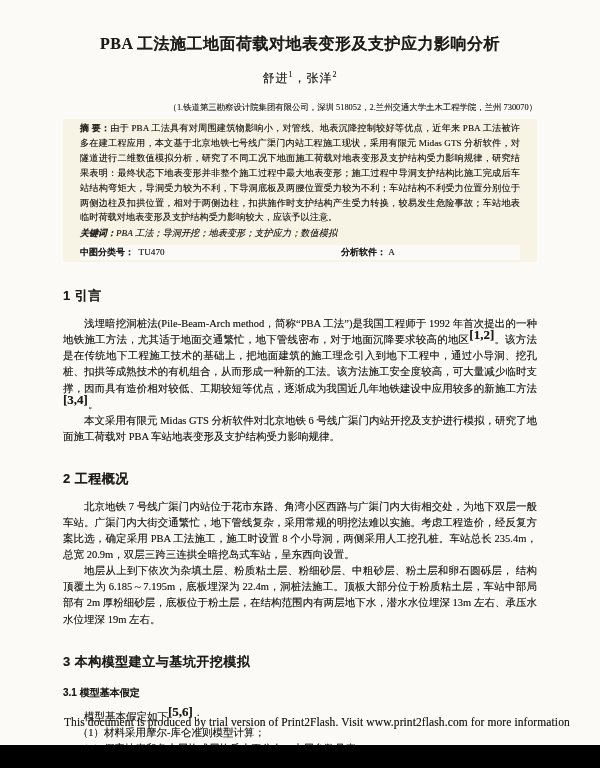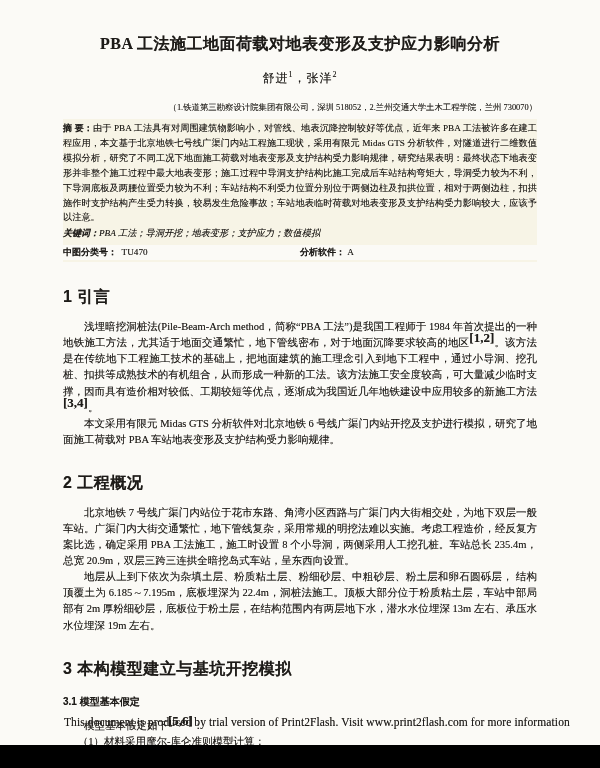--- a/index.html
+++ b/index.html
@@ -41,31 +41,31 @@
     font-size: 8.4px;
     color: #2a2824;
     margin-bottom: 6px;
     white-space: nowrap;
   }
 
   .abstract-block {
     background: var(--abstract-highlight);
     font-size: 9.2px;
     line-height: 14.9px;
-    padding: 2px 0;
+    padding: 2px 17px;
   }
   .abs { text-align: justify; text-justify: inter-ideograph; }
   .abs b, .kw b, .meta b { font-family: "Liberation Sans", "DejaVu Sans", sans-serif; font-size: 9px; }
   .kw { margin-top: 1px; font-style: italic; }
-  .meta { display: flex; margin-top: 4px; background: var(--page-bg); }
+  .meta { display: flex; margin-top: 4px; background: var(--page-bg); gap: 41px; }
   .meta .half-l { width: 50%; }
 
   h2.sec {
     font-family: "Liberation Sans", "DejaVu Sans", sans-serif;
-    font-size: 16px;
+    font-size: 13px;
     font-weight: bold;
     margin: 25px 0 11px 0;
     letter-spacing: 0.5px;
   }
   h3.subsec {
     font-family: "Liberation Sans", "DejaVu Sans", sans-serif;
     font-size: 10px;
     font-weight: bold;
     margin: 15px 0 9px 0;
   }
@@ -121,21 +121,21 @@
     <div class="abstract-block">
       <p class="abs"><b>摘  要：</b><span>由于 PBA 工法具有对周围建筑物影响小，对管线、地表沉降控制较好等优点，近年来 PBA 工法被许多在建工程应用，本文基于北京地铁七号线广渠门内站工程施工现状，采用有限元 Midas GTS 分析软件，对隧道进行二维数值模拟分析，研究了不同工况下地面施工荷载对地表变形及支护结构受力影响规律，研究结果表明：最终状态下地表变形并非整个施工过程中最大地表变形；施工过程中导洞支护结构比施工完成后车站结构弯矩大，导洞受力较为不利，下导洞底板及两腰位置受力较为不利；车站结构不利受力位置分别位于两侧边柱及扣拱位置，相对于两侧边柱，扣拱施作时支护结构产生受力转换，较易发生危险事故；车站地表临时荷载对地表变形及支护结构受力影响较大，应该予以注意。</span></p>
       <p class="abs kw"><b>关键词：</b><span>PBA 工法；导洞开挖；地表变形；支护应力；数值模拟</span></p>
       <p class="abs meta">
         <span class="half-l"><b>中图分类号：</b>&nbsp;&nbsp;<span>TU470</span></span>
         <span class="half-r"><b>分析软件：</b>&nbsp;<span>A</span></span>
       </p>
     </div>
 
     <h2 class="sec">1  引言</h2>
-    <p class="body indent"><span>浅埋暗挖洞桩法(Pile-Beam-Arch method，简称“PBA 工法”)是我国工程师于 1984 年首次提出的一种地铁施工方法，尤其适于地面交通繁忙，地下管线密布，对于地面沉降要求较高的地区</span><sup class="cite">[1,2]</sup><span>。该方法是在传统地下工程施工技术的基础上，把地面建筑的施工理念引入到地下工程中，通过小导洞、挖孔桩、扣拱等成熟技术的有机组合，从而形成一种新的工法。该方法施工安全度较高，可大量减少临时支撑，因而具有造价相对较低、工期较短等优点，逐渐成为我国近几年地铁建设中应用较多的新施工方法</span><sup class="cite">[3,4]</sup><span>。</span></p>
+    <p class="body indent"><span>浅埋暗挖洞桩法(Pile-Beam-Arch method，简称“PBA 工法”)是我国工程师于 1992 年首次提出的一种地铁施工方法，尤其适于地面交通繁忙，地下管线密布，对于地面沉降要求较高的地区</span><sup class="cite">[1,2]</sup><span>。该方法是在传统地下工程施工技术的基础上，把地面建筑的施工理念引入到地下工程中，通过小导洞、挖孔桩、扣拱等成熟技术的有机组合，从而形成一种新的工法。该方法施工安全度较高，可大量减少临时支撑，因而具有造价相对较低、工期较短等优点，逐渐成为我国近几年地铁建设中应用较多的新施工方法</span><sup class="cite">[3,4]</sup><span>。</span></p>
     <p class="body indent">本文采用有限元 Midas GTS 分析软件对北京地铁 6 号线广渠门内站开挖及支护进行模拟，研究了地面施工荷载对 PBA 车站地表变形及支护结构受力影响规律。</p>
 
     <h2 class="sec">2  工程概况</h2>
     <p class="body indent">北京地铁 7 号线广渠门内站位于花市东路、角湾小区西路与广渠门内大街相交处，为地下双层一般车站。广渠门内大街交通繁忙，地下管线复杂，采用常规的明挖法难以实施。考虑工程造价，经反复方案比选，确定采用 PBA 工法施工，施工时设置 8 个小导洞，两侧采用人工挖孔桩。车站总长 235.4m，总宽 20.9m，双层三跨三连拱全暗挖岛式车站，呈东西向设置。</p>
     <p class="body indent">地层从上到下依次为杂填土层、粉质粘土层、粉细砂层、中粗砂层、粉土层和卵石圆砾层， 结构顶覆土为 6.185～7.195m，底板埋深为 22.4m，洞桩法施工。顶板大部分位于粉质粘土层，车站中部局部有 2m 厚粉细砂层，底板位于粉土层，在结构范围内有两层地下水，潜水水位埋深 13m 左右、承压水水位埋深 19m 左右。</p>
 
     <h2 class="sec">3  本构模型建立与基坑开挖模拟</h2>
     <h3 class="subsec">3.1 模型基本假定</h3>
     <p class="body indent"><span>模型基本假定如下</span><sup class="cite">[5,6]</sup><span>：</span></p>
     <p class="body item">（1）材料采用摩尔-库仑准则模型计算；</p>

